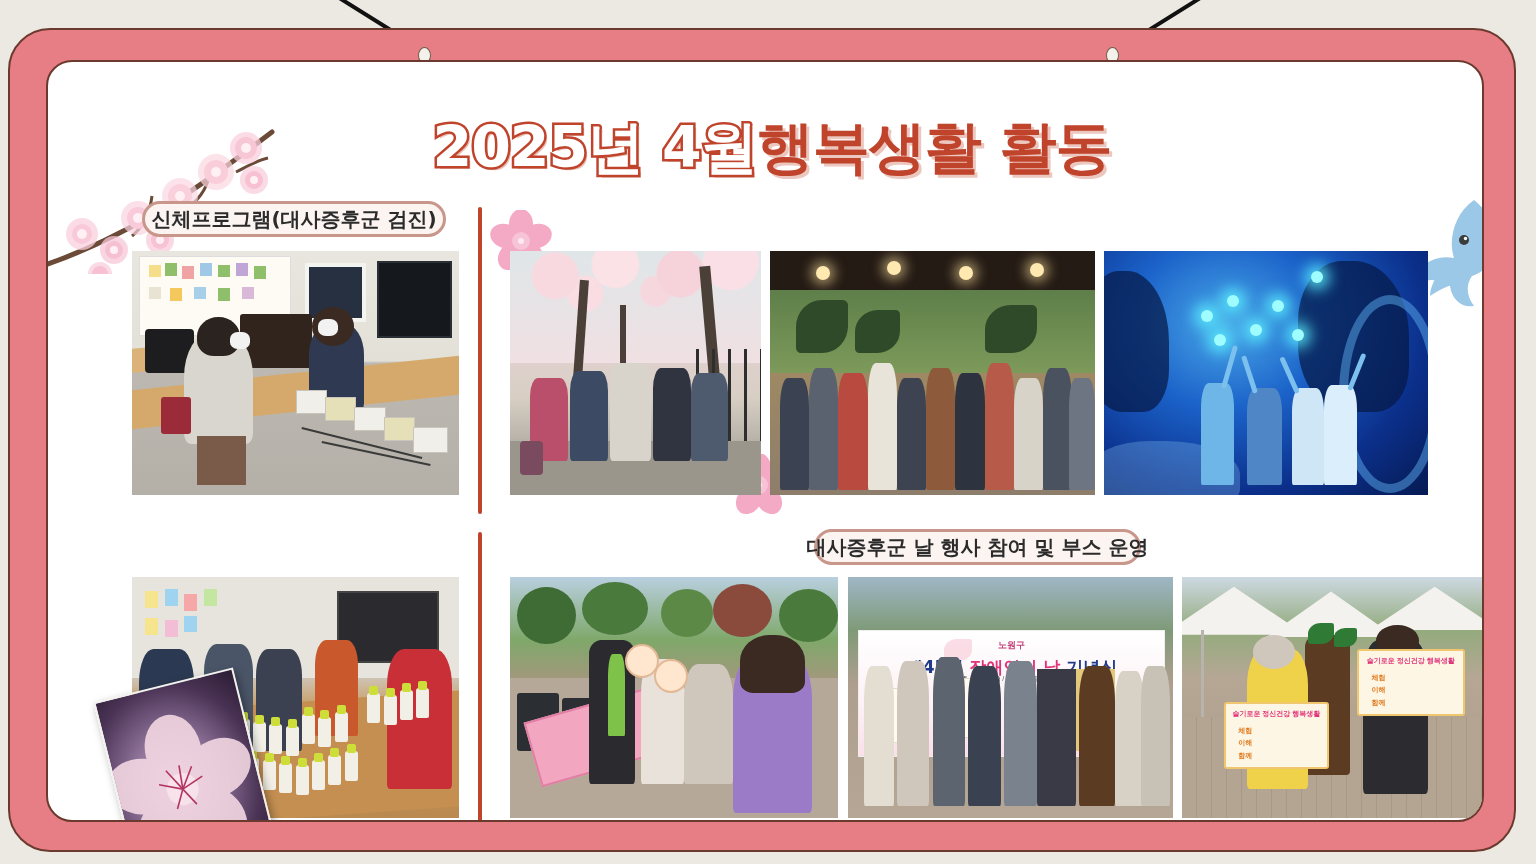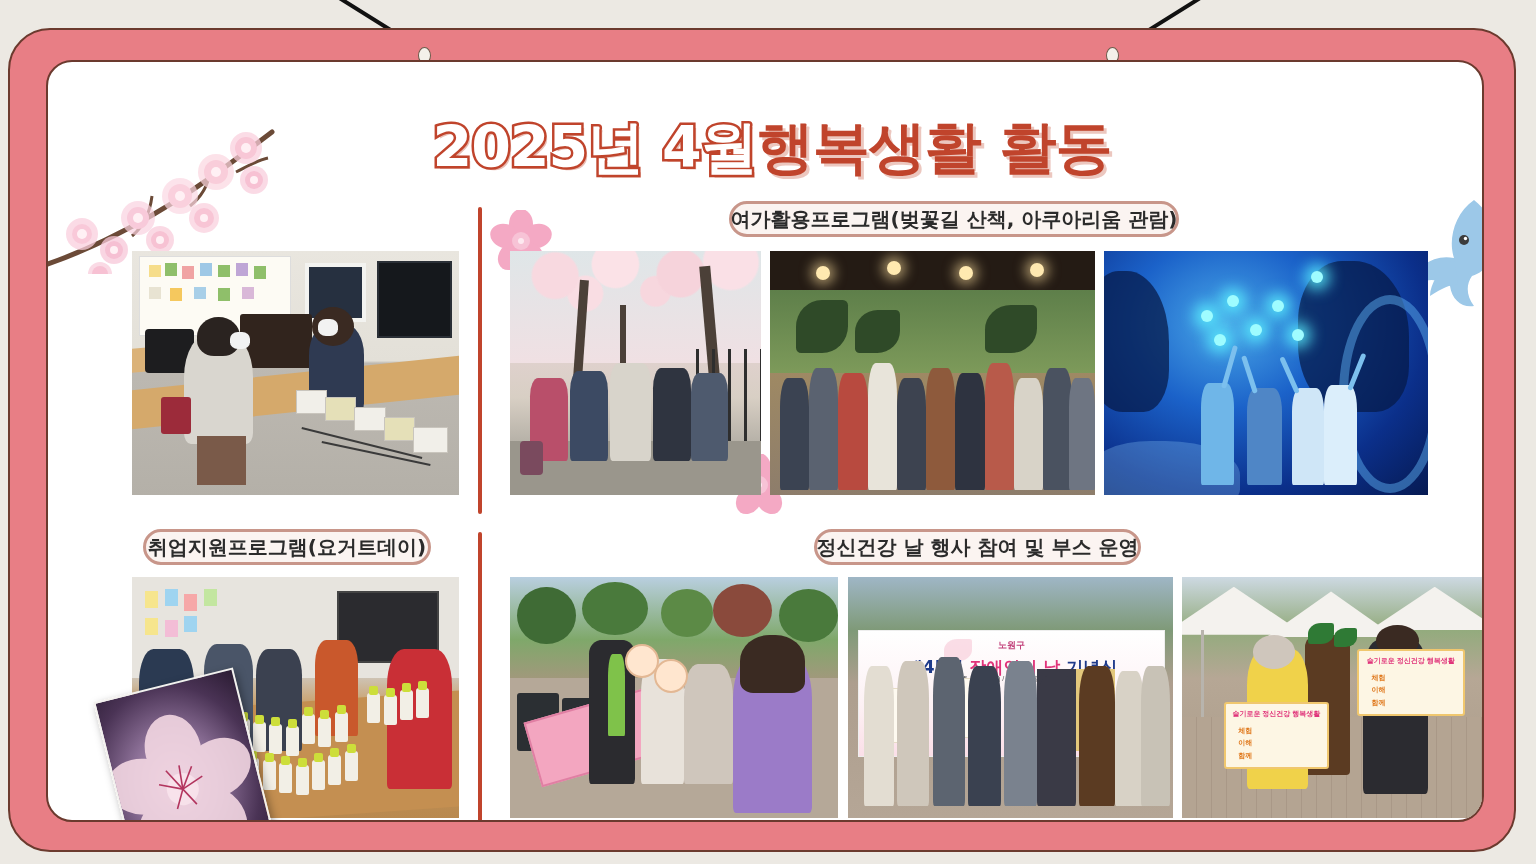--- a/index.html
+++ b/index.html
@@ -289,24 +289,24 @@
 
       <svg class="dolphin" style="left:1348px;top:130px;" width="110" height="120" viewBox="0 0 110 120">
         <path d="M78 8 C58 22 52 48 58 66 C38 62 20 74 14 94 C28 86 44 86 54 94
                  C56 108 66 116 78 114 C70 104 70 92 76 84 C94 78 104 58 98 38
                  C94 24 86 14 78 8 Z" fill="#9cc8e8"></path>
         <path d="M58 66 C44 76 34 92 34 104 C46 96 56 92 62 92 Z" fill="#9cc8e8"></path>
         <circle cx="68" cy="48" r="5" fill="#3c3c3c"></circle>
         <circle cx="69.5" cy="46.5" r="1.7" fill="#fff"></circle>
       </svg>
 
-
-      <div class="pill" style="left:681px;top:139px;width:450px;height:36px;">
-        <span>여가활용프로그램(벚꽃길 산책, 아쿠아리움 관람)</span>
-      </div>
+      <div class="pill" style="left:94px;top:139px;width:304px;height:36px;">
+        <span>신체프로그램(대사증후군 검진)</span>
+      </div>
+
 
       <div class="divider" style="left:430px;top:145px;height:307px;"></div>
 
       <div class="photo p1" style="left:84px;top:189px;width:327px;height:244px;">
         <div class="ph">
           <div class="board">
             <div class="sq" style="left:6%;top:10%;background:#f6dd8a;"></div>
             <div class="sq" style="left:17%;top:8%;"></div>
             <div class="sq" style="left:28%;top:12%;background:#f0a3a3;"></div>
             <div class="sq" style="left:40%;top:8%;background:#9ec8e6;"></div>
@@ -402,26 +402,23 @@
           <div class="arm" style="left:36%;bottom:44%;height:18%;transform:rotate(16deg);"></div>
           <div class="pr" style="left:44%;width:11%;height:40%;background:#4f86c6;"></div>
           <div class="arm" style="left:46%;bottom:42%;height:16%;transform:rotate(-18deg);"></div>
           <div class="pr" style="left:58%;width:10%;height:40%;background:#cfe6f7;"></div>
           <div class="arm" style="left:59%;bottom:42%;height:16%;transform:rotate(-24deg);"></div>
           <div class="pr" style="left:68%;width:10%;height:41%;background:#dbeefb;"></div>
           <div class="arm" style="left:75%;bottom:43%;height:16%;transform:rotate(22deg);"></div>
         </div>
       </div>
 
-      <div class="pill" style="left:95px;top:467px;width:288px;height:36px;">
-        <span>취업지원프로그램(요거트데이)</span>
-      </div>
 
       <div class="pill" style="left:766px;top:467px;width:327px;height:36px;">
-        <span>정신건강 날 행사 참여 및 부스 운영</span>
+        <span>대사증후군 날 행사 참여 및 부스 운영</span>
       </div>
 
       <div class="divider" style="left:430px;top:470px;height:295px;"></div>
 
       <div class="photo p5" style="left:84px;top:515px;width:327px;height:241px;">
         <div class="ph">
           <div class="wall"></div>
           <div class="note" style="left:4%;top:6%;"></div>
           <div class="note" style="left:10%;top:5%;background:#9fd4f0;"></div>
           <div class="note" style="left:16%;top:7%;background:#f6a8a8;"></div>

